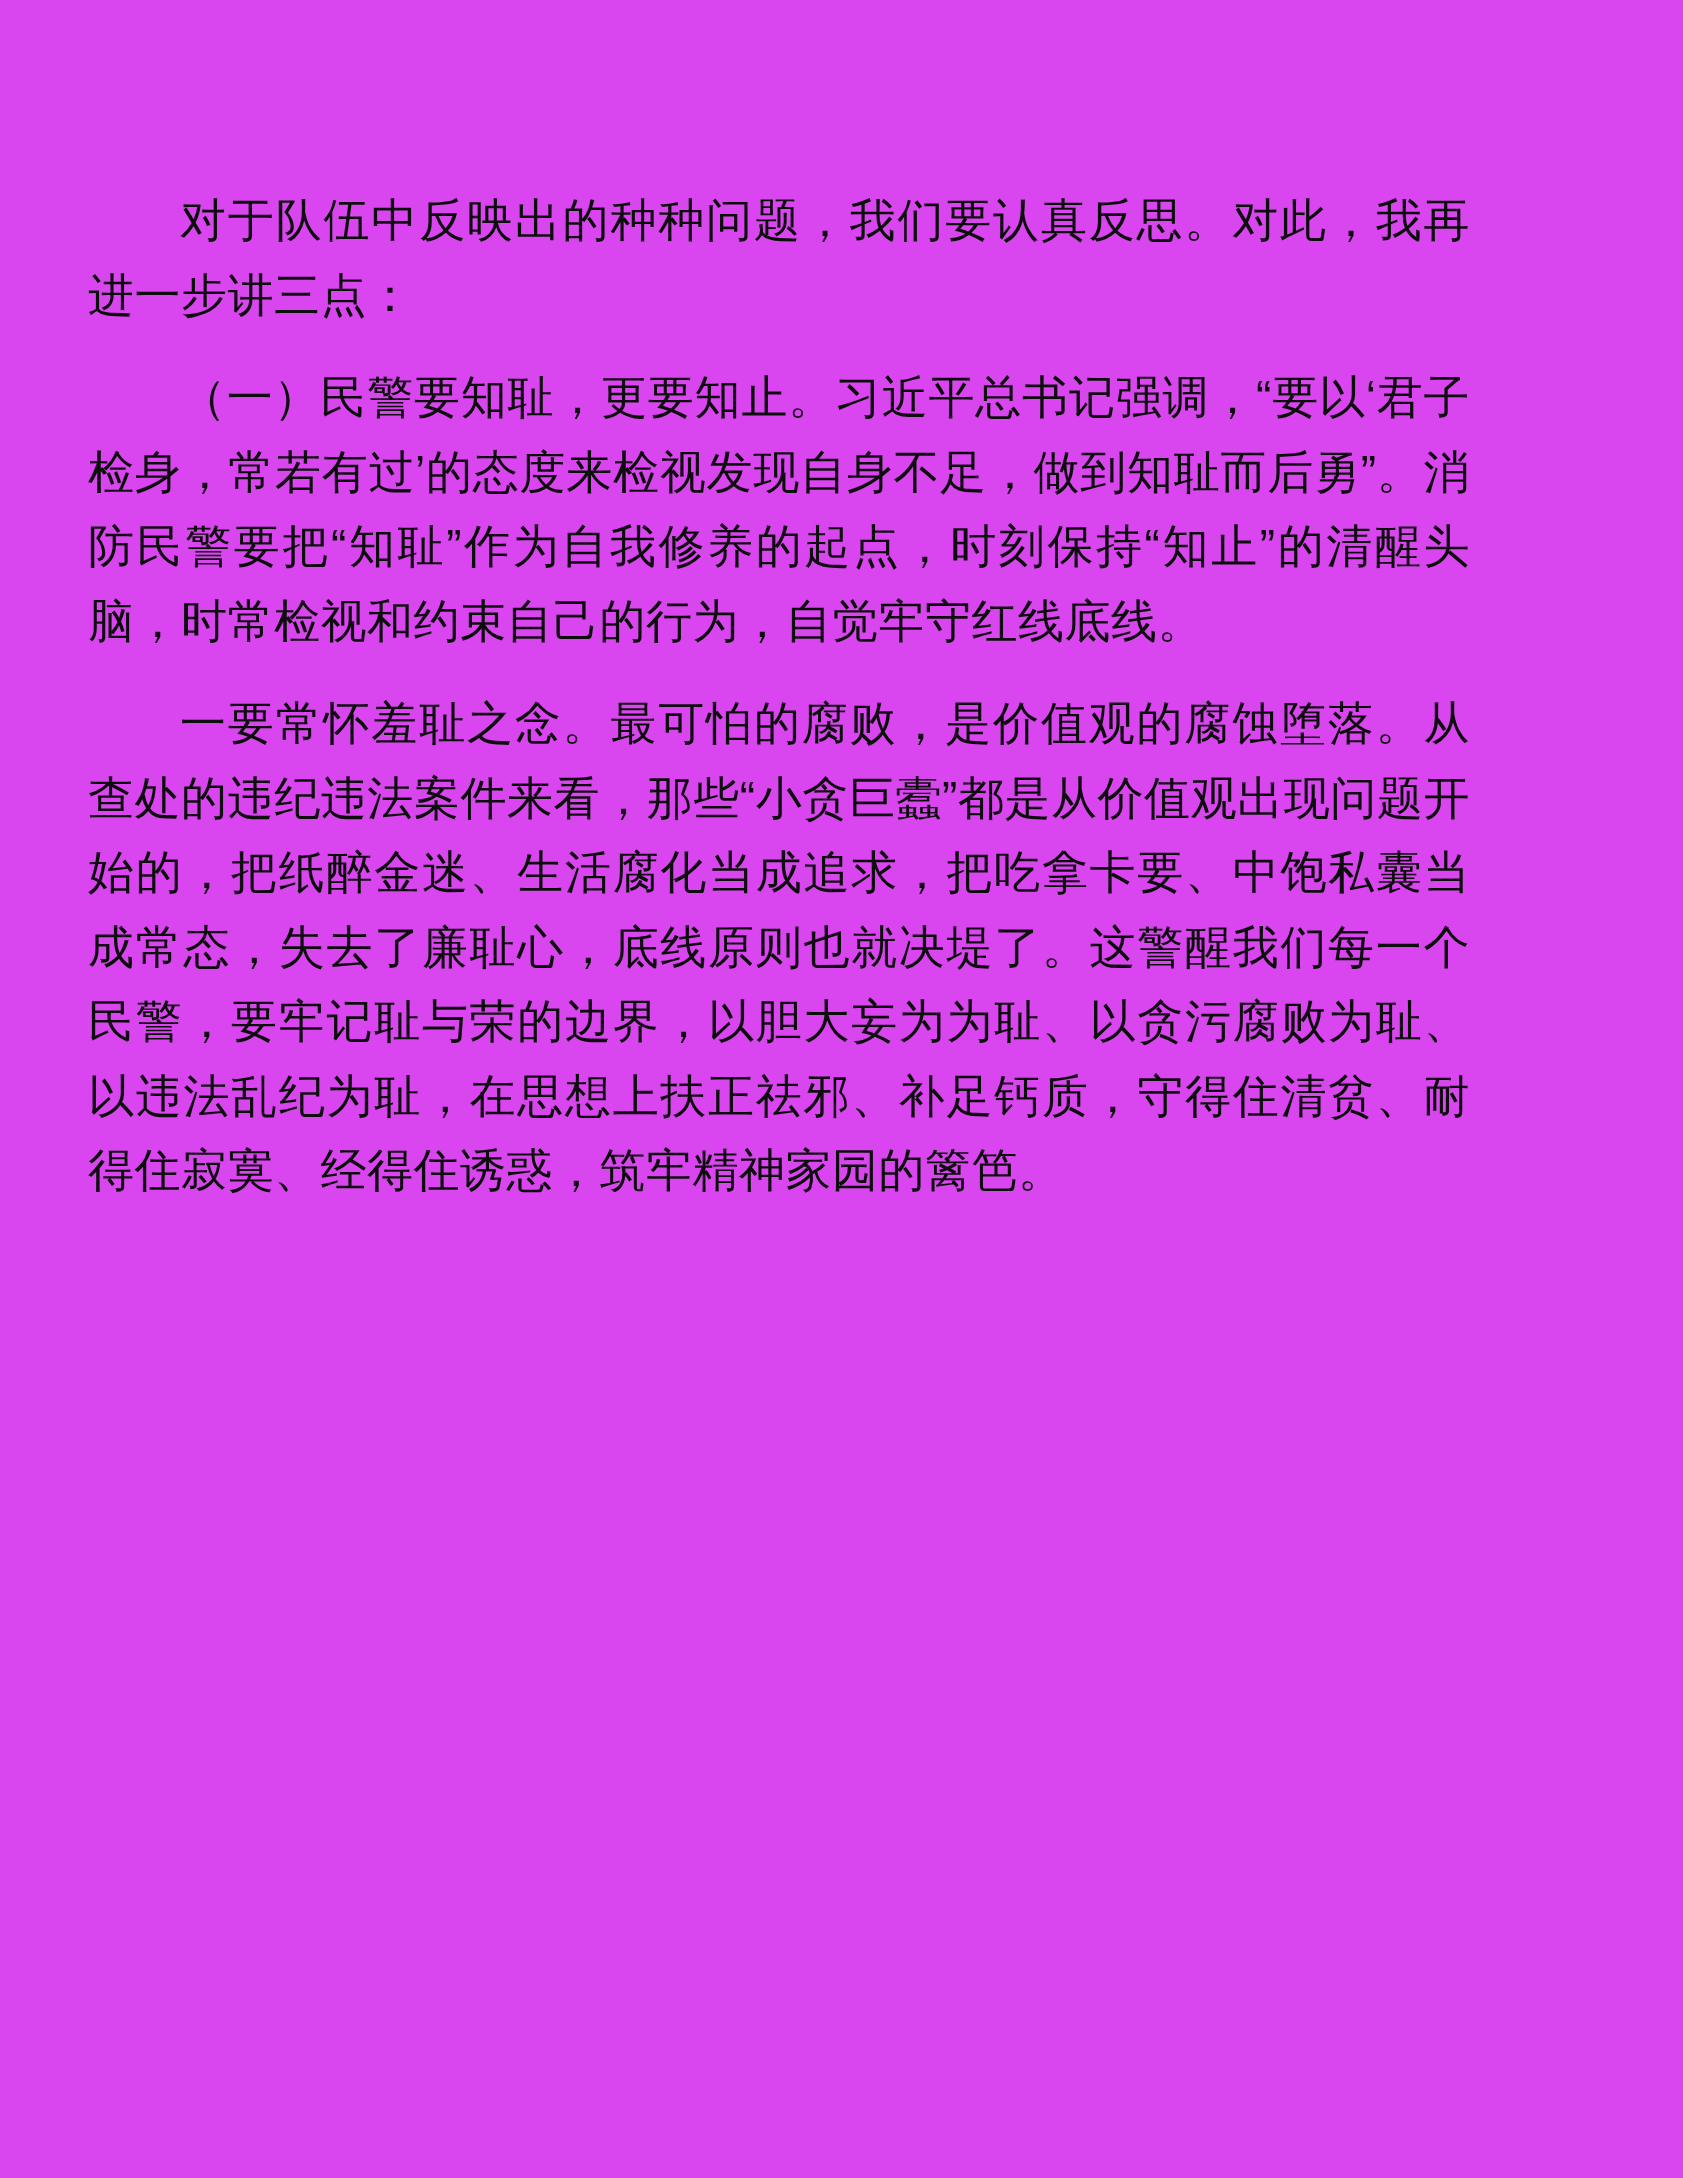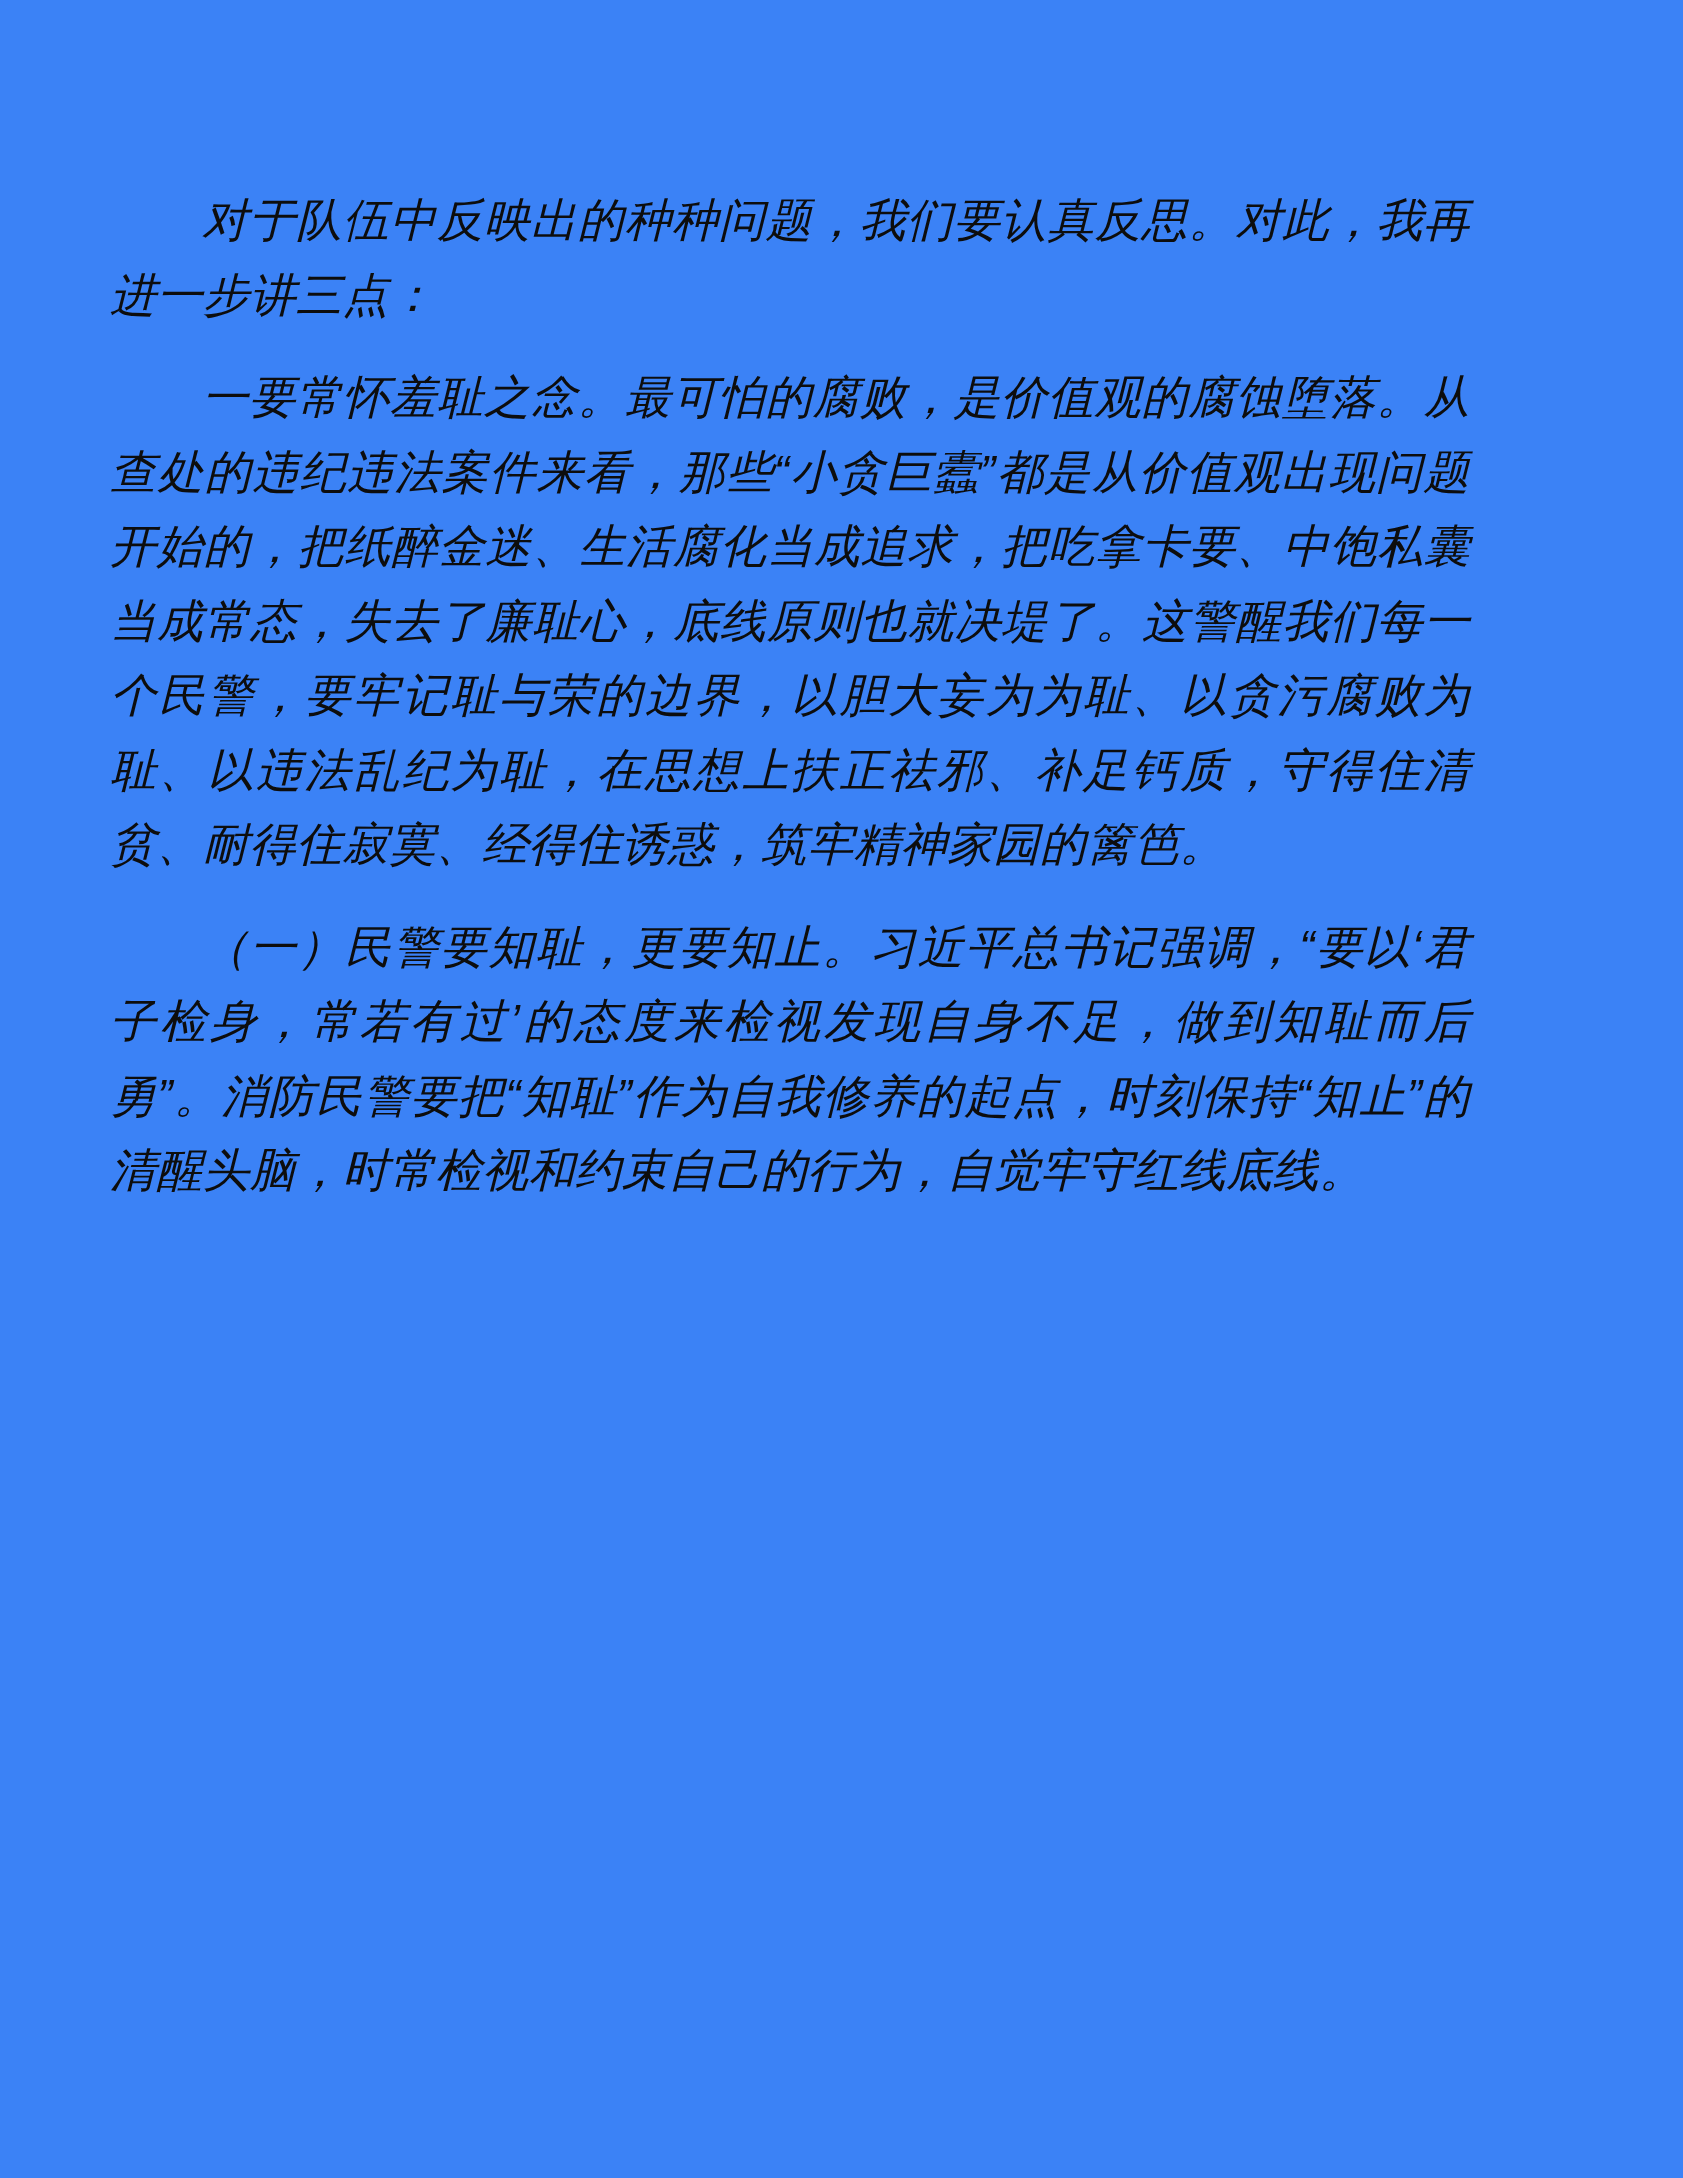--- a/index.html
+++ b/index.html
@@ -9,24 +9,23 @@
   }
   body {
     width: 1683px;
     height: 2178px;
     font-family: "Liberation Sans", "DejaVu Sans", sans-serif;
   }
   .page {
     box-sizing: border-box;
     width: 1683px;
     height: 2178px;
-    background: #3b82f6;
-    padding: 183px 213px 0 110px;
+    background: #d946ef;
+    padding: 183px 213px 0 88px;
     position: relative;
-    font-style: italic;
   }
   .doc-body {
     color: #0d0d0d;
   }
   p.para {
     margin: 0 0 28px 0;
     font-size: 46px;
     line-height: 1.62;
     text-align: justify;
     text-justify: inter-ideograph;
@@ -37,17 +36,17 @@
   p.para:last-child {
     margin-bottom: 0;
   }
 </style>
 </head>
 <body>
 
 <div class="page">
   <div class="doc-body">
     <p class="para">对于队伍中反映出的种种问题，我们要认真反思。对此，我再进一步讲三点：</p>
+    <p class="para">（一）民警要知耻，更要知止。习近平总书记强调，“要以‘君子检身，常若有过’的态度来检视发现自身不足，做到知耻而后勇”。消防民警要把“知耻”作为自我修养的起点，时刻保持“知止”的清醒头脑，时常检视和约束自己的行为，自觉牢守红线底线。</p>
     <p class="para">一要常怀羞耻之念。最可怕的腐败，是价值观的腐蚀堕落。从查处的违纪违法案件来看，那些“小贪巨蠹”都是从价值观出现问题开始的，把纸醉金迷、生活腐化当成追求，把吃拿卡要、中饱私囊当成常态，失去了廉耻心，底线原则也就决堤了。这警醒我们每一个民警，要牢记耻与荣的边界，以胆大妄为为耻、以贪污腐败为耻、以违法乱纪为耻，在思想上扶正祛邪、补足钙质，守得住清贫、耐得住寂寞、经得住诱惑，筑牢精神家园的篱笆。</p>
-    <p class="para">（一）民警要知耻，更要知止。习近平总书记强调，“要以‘君子检身，常若有过’的态度来检视发现自身不足，做到知耻而后勇”。消防民警要把“知耻”作为自我修养的起点，时刻保持“知止”的清醒头脑，时常检视和约束自己的行为，自觉牢守红线底线。</p>
   </div>
 </div>
 
 
 </body></html>

